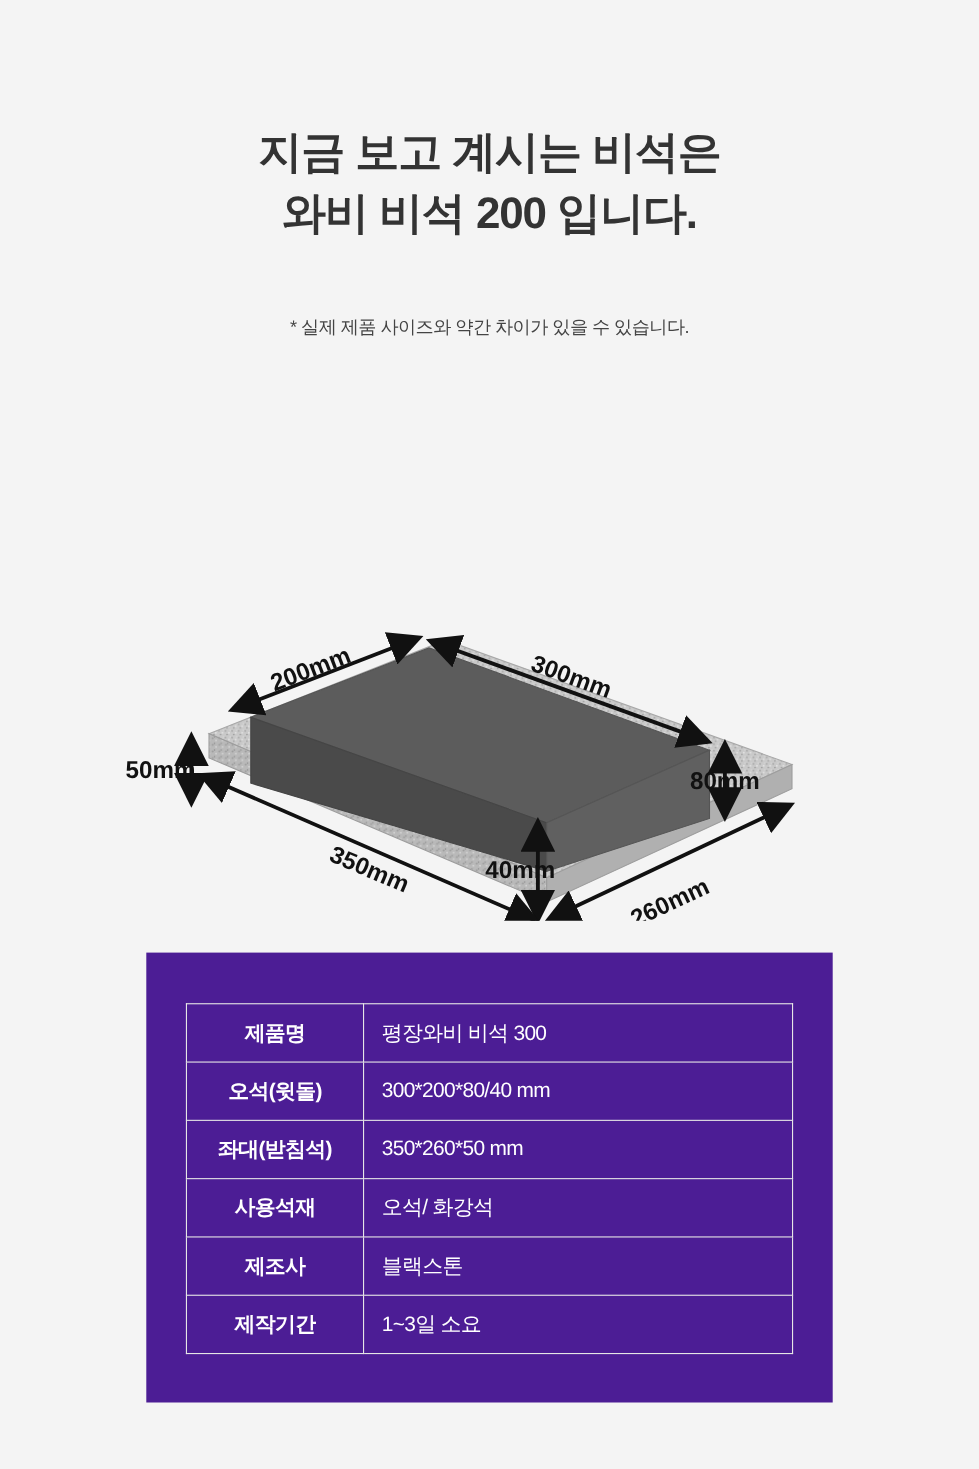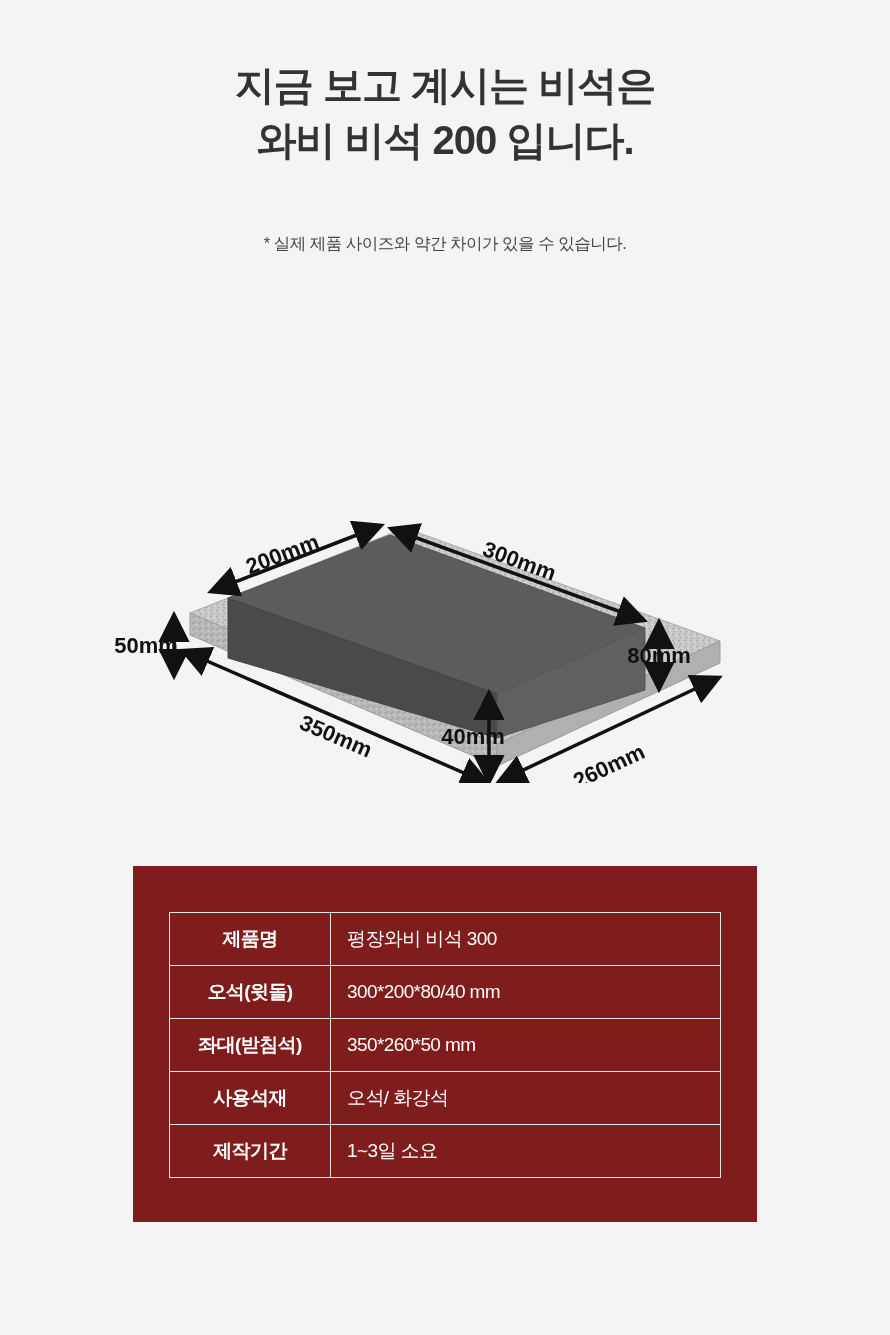--- a/index.html
+++ b/index.html
@@ -12,21 +12,21 @@
     background: #f4f4f4;
     font-family: "Liberation Sans", sans-serif;
     color: #2b2b2b;
     position: relative;
     overflow: hidden;
   }
 
   
   .headline {
     text-align: center;
-    padding-top: 58px;
+    padding-top: 112px;
     line-height: 1.38;
     font-size: 40px;
     font-weight: 700;
     letter-spacing: -1px;
     color: #333333;
   }
   .headline .line {
     display: block;
   }
   .subnote {
@@ -47,21 +47,21 @@
   .illustration svg {
     display: block;
   }
 
   
   .spec-wrap {
     position: absolute;
     left: 133px;
     top: 866px;
     width: 624px;
-    background: #7f1d1d;
+    background: #4c1d95;
     padding: 46px 36px 44px 36px;
     box-sizing: border-box;
   }
   table.spec {
     width: 100%;
     border-collapse: collapse;
     table-layout: fixed;
   }
   table.spec td {
     border: 1px solid #e6e6e6;
@@ -162,18 +162,22 @@
       </tr>
       <tr>
         <td class="k">좌대(받침석)</td>
         <td class="v">350*260*50 mm</td>
       </tr>
       <tr>
         <td class="k">사용석재</td>
         <td class="v">오석/ 화강석</td>
       </tr>
       <tr>
+        <td class="k">제조사</td>
+        <td class="v">블랙스톤</td>
+      </tr>
+      <tr>
         <td class="k">제작기간</td>
         <td class="v">1~3일 소요</td>
       </tr>
     </tbody>
   </table>
 </div>
 
 </body></html>

